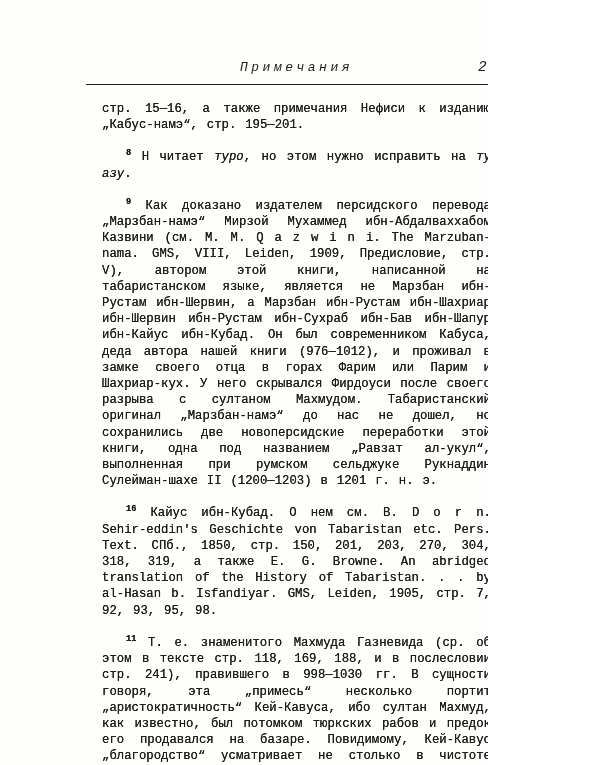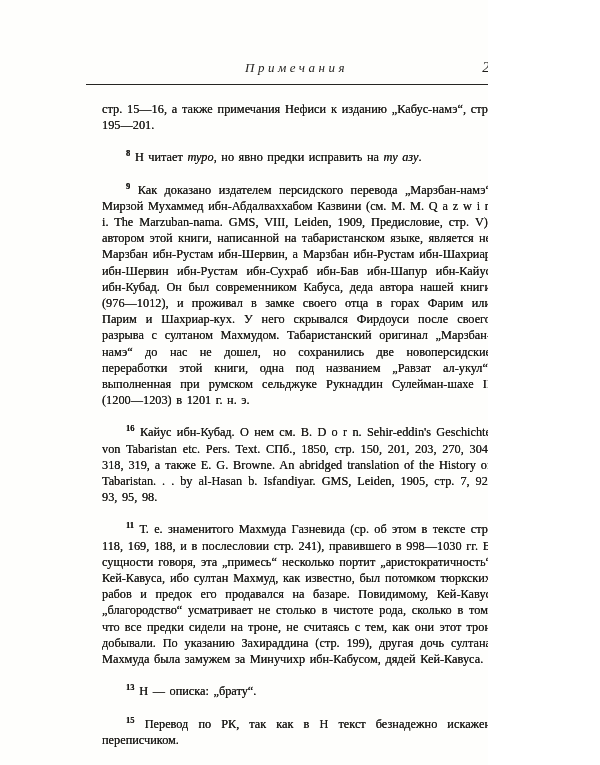--- a/index.html
+++ b/index.html
@@ -6,21 +6,21 @@
     margin: 0;
     padding: 0;
     background: #ffffff;
   }
   .page {
     position: relative;
     width: 488px;
     height: 765px;
     background: #fefefc;
     color: #1e1d1a;
-    font-family: Liberation Serif, serif;
+    font-family: Liberation Mono, monospace;
     overflow: hidden;
     box-sizing: border-box;
   }
   .content {
     position: absolute;
     left: 86px;
     top: 60px;
     width: 421px;
   }
   .running-header {
@@ -85,21 +85,21 @@
 
     <div class="running-header">
       <div class="header-title">Примечания</div>
       <div class="page-number">249</div>
     </div>
 
     <hr class="header-rule">
 
     <div class="notes">
         <p class="no-indent"><span>стр. 15—16, а также примечания Нефиси к изданию „Кабус-намэ“, стр. 195—201.</span></p>
-        <p><sup>8</sup> <span>Н читает </span><span class="it">туро</span><span>, но явно предки исправить на </span><span class="it">ту азу</span><span>.</span></p>
+        <p><sup>8</sup> <span>Н читает </span><span class="it">туро</span><span>, но этом нужно исправить на </span><span class="it">ту азу</span><span>.</span></p>
         <p><sup>9</sup> <span>Как доказано издателем персидского перевода „Марзбан-намэ“ Мирзой Мухаммед ибн-Абдалваххабом Казвини (см. М. М. Q a z w i n i. The Marzuban-nama. GMS, VIII, Leiden, 1909, Предисловие, стр. V), автором этой книги, написанной на табаристанском языке, является не Марзбан ибн-Рустам ибн-Шервин, а Марзбан ибн-Рустам ибн-Шахриар ибн-Шервин ибн-Рустам ибн-Сухраб ибн-Бав ибн-Шапур ибн-Кайус ибн-Кубад. Он был современником Кабуса, деда автора нашей книги (976—1012), и проживал в замке своего отца в горах Фарим или Парим и Шахриар-кух. У него скрывался Фирдоуси после своего разрыва с султаном Махмудом. Табаристанский оригинал „Марзбан-намэ“ до нас не дошел, но сохранились две новоперсидские переработки этой книги, одна под названием „Равзат ал-укул“, выполненная при румском сельджуке Рукнаддин Сулейман-шахе II (1200—1203) в 1201 г. н. э.</span></p>
         <p><sup>16</sup> <span>Кайус ибн-Кубад. О нем см. B. D o r n. Sehir-eddin's Geschichte von Tabaristan etc. Pers. Text. СПб., 1850, стр. 150, 201, 203, 270, 304, 318, 319, а также E. G. Browne. An abridged translation of the History of Tabaristan. . . by al-Hasan b. Isfandiyar. GMS, Leiden, 1905, стр. 7, 92, 93, 95, 98.</span></p>
         <p><sup>11</sup> <span>Т. е. знаменитого Махмуда Газневида (ср. об этом в тексте стр. 118, 169, 188, и в послесловии стр. 241), правившего в 998—1030 гг. В сущности говоря, эта „примесь“ несколько портит „аристократичность“ Кей-Кавуса, ибо султан Махмуд, как известно, был потомком тюркских рабов и предок его продавался на базаре. Повидимому, Кей-Кавус „благородство“ усматривает не столько в чистоте рода, сколько в том, что все предки сидели на троне, не считаясь с тем, как они этот трон добывали. По указанию Захираддина (стр. 199), другая дочь султана Махмуда была замужем за Минучихр ибн-Кабусом, дядей Кей-Кавуса.</span></p>
         <p><sup>13</sup> <span>Н — описка: „брату“.</span></p>
         <p><sup>15</sup> <span>Перевод по РК, так как в Н текст безнадежно искажен переписчиком.</span></p>
       </div>
 
   </div>
 </div>
 

